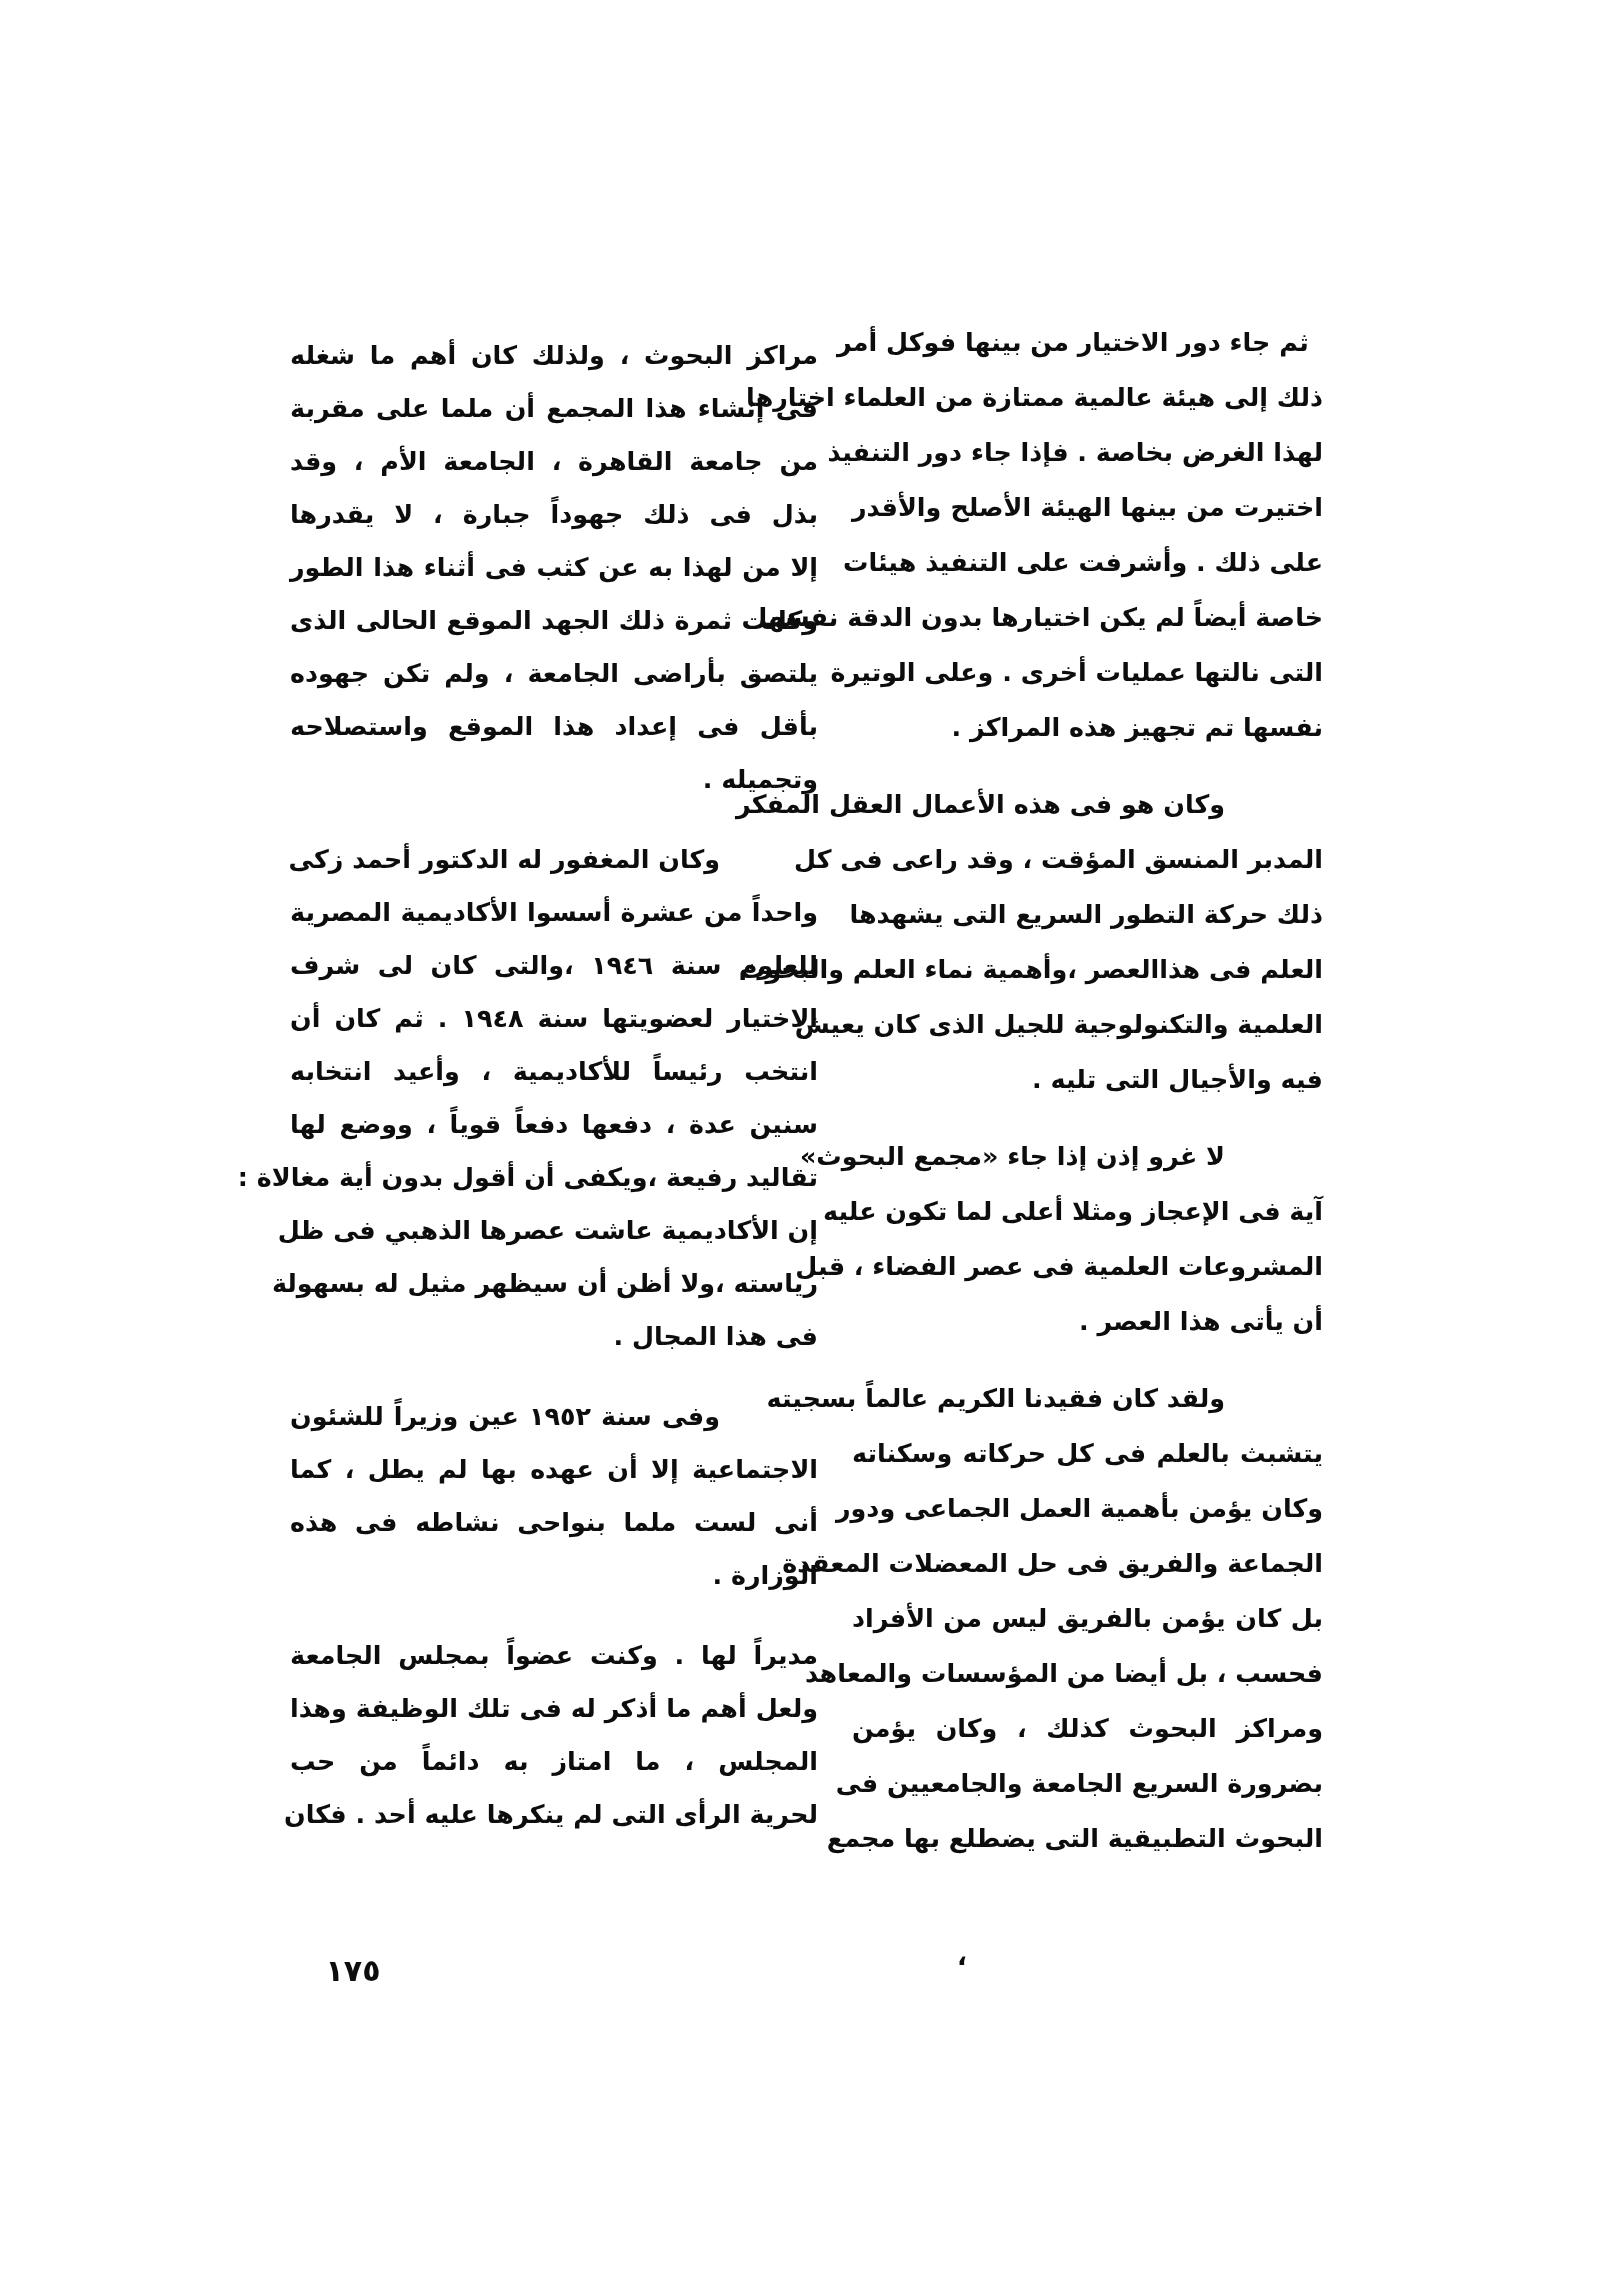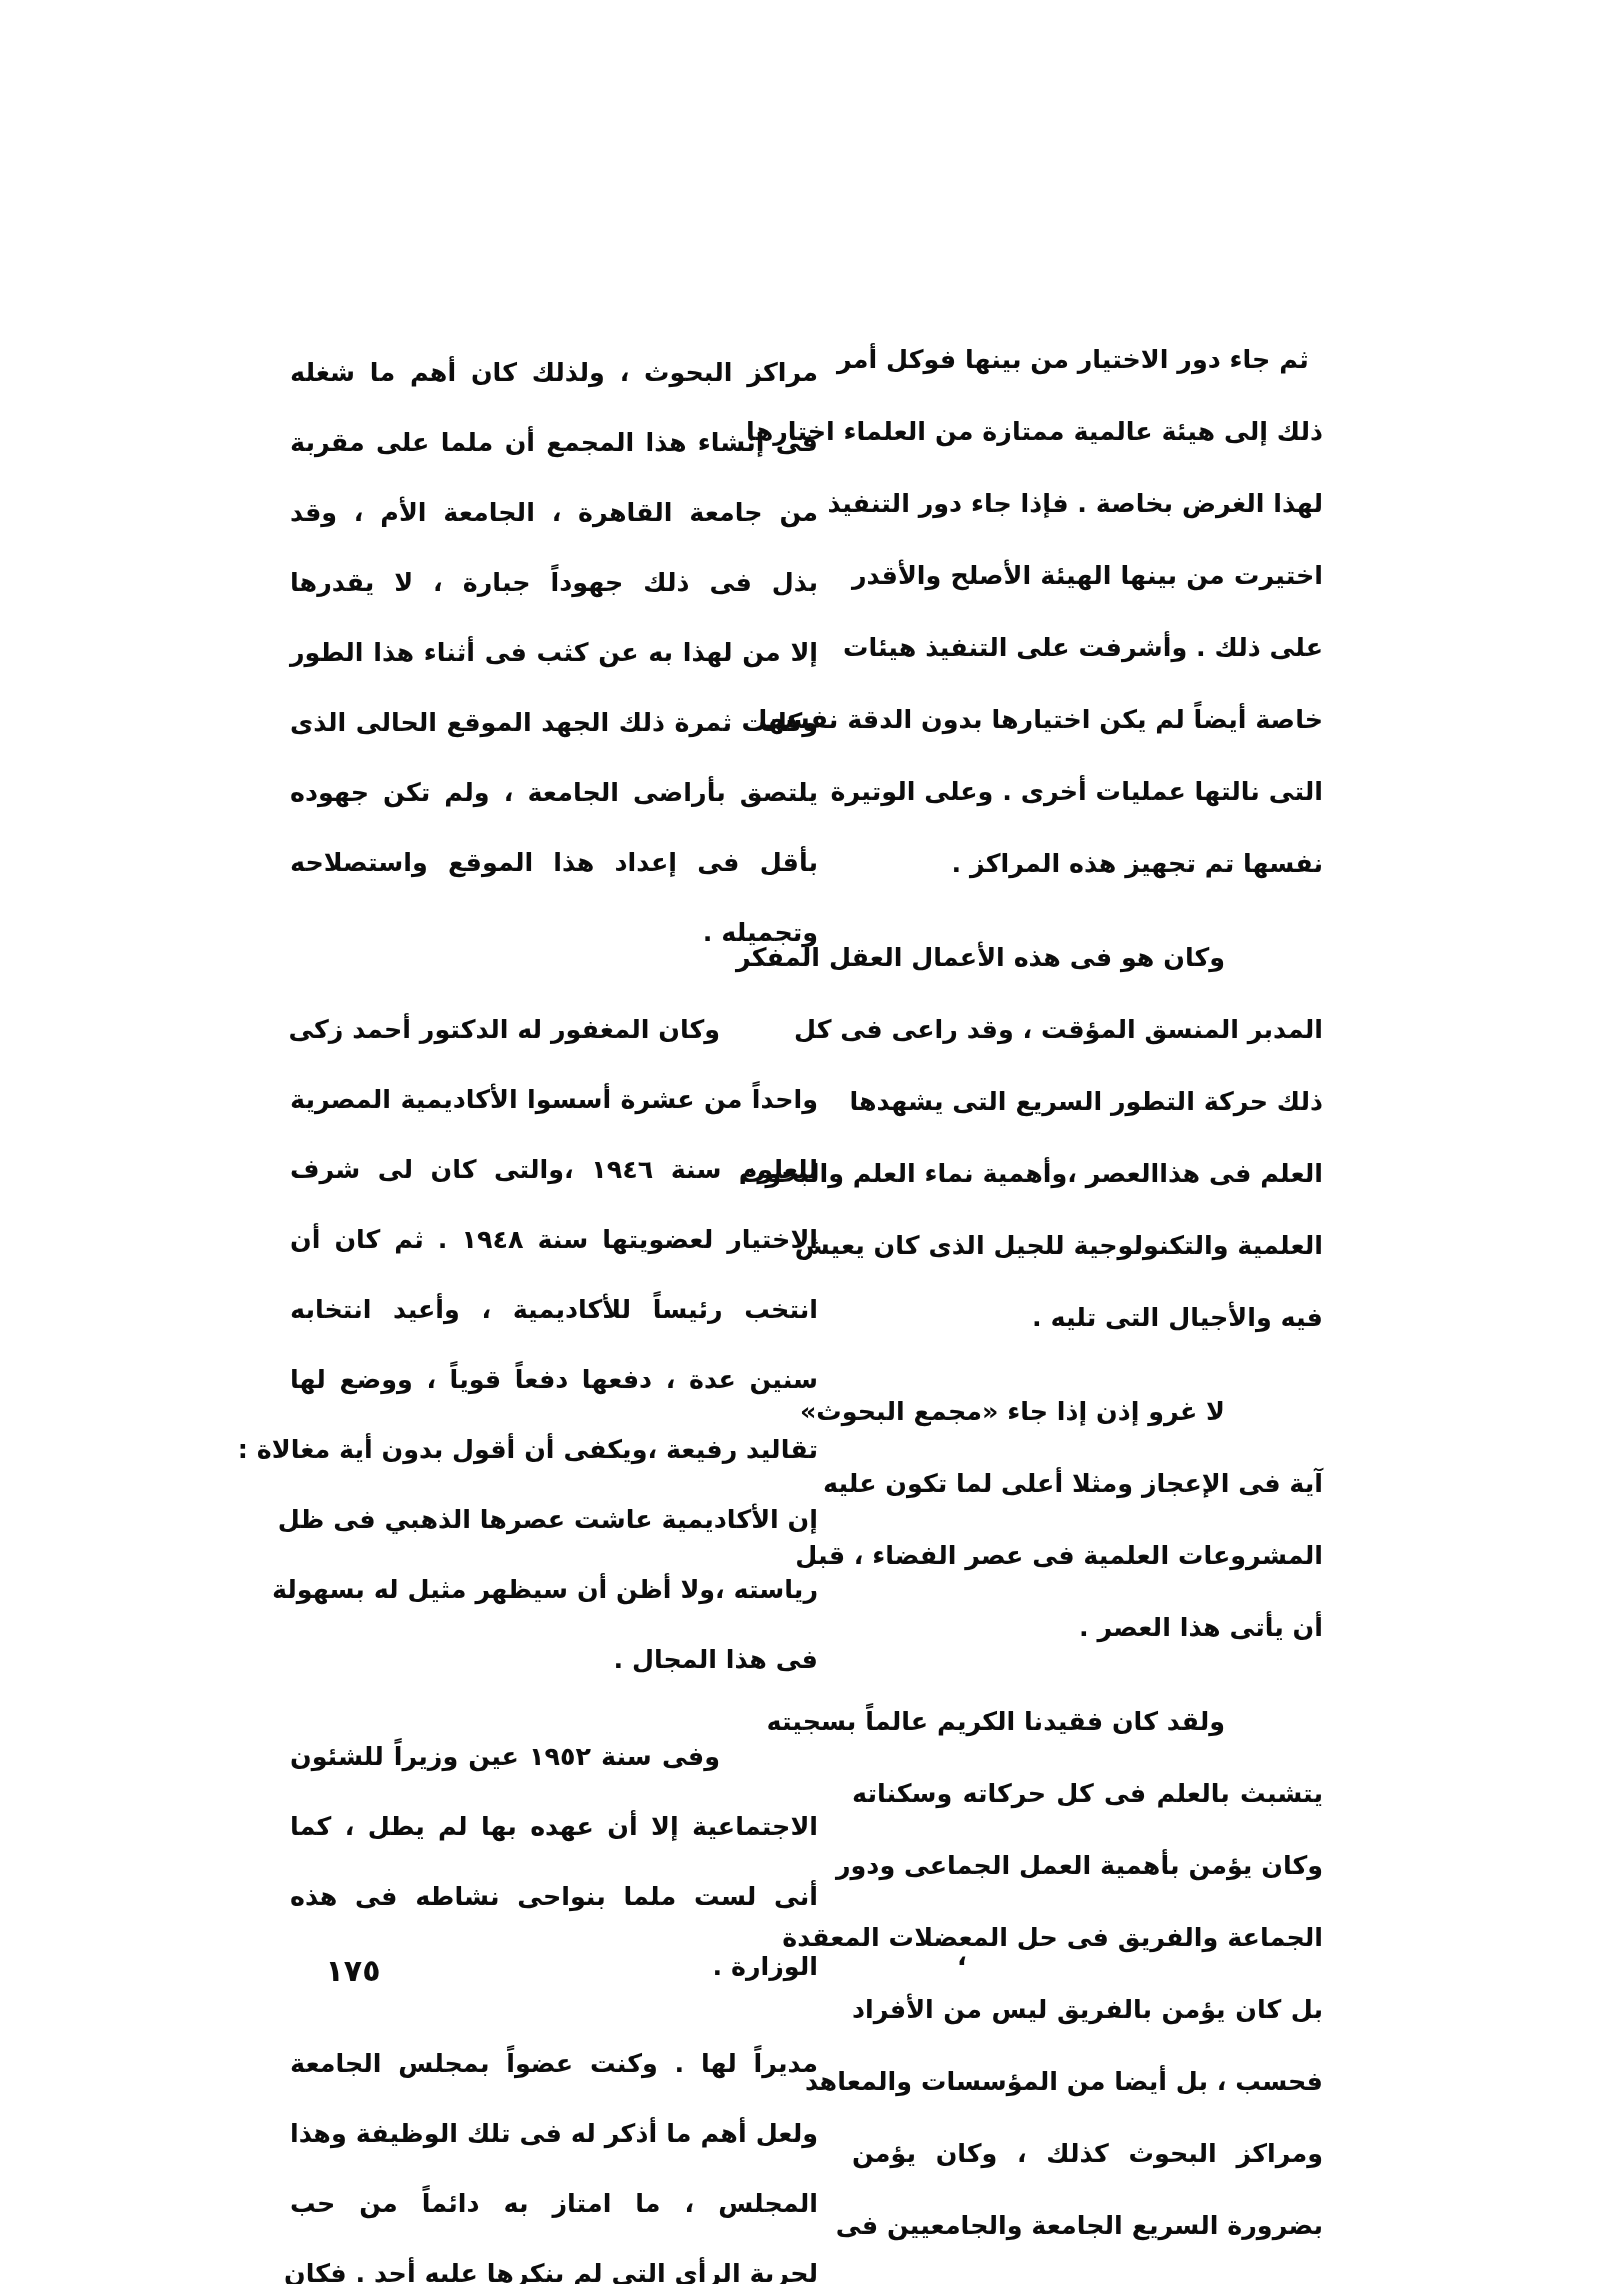--- a/index.html
+++ b/index.html
@@ -31,21 +31,20 @@
   .col-left {
     left: 290px;
     top: 329px;
     width: 528px;
   }
   .ln {
     height: 55px;
     line-height: 55px;
     white-space: nowrap;
     text-align: right;
-    margin-top: 17px;
   }
   .col-left .ln {
     height: 53px;
     line-height: 53px;
     text-align: right;
   }
   
   .just {
     text-align: justify;
     text-align-last: justify;

